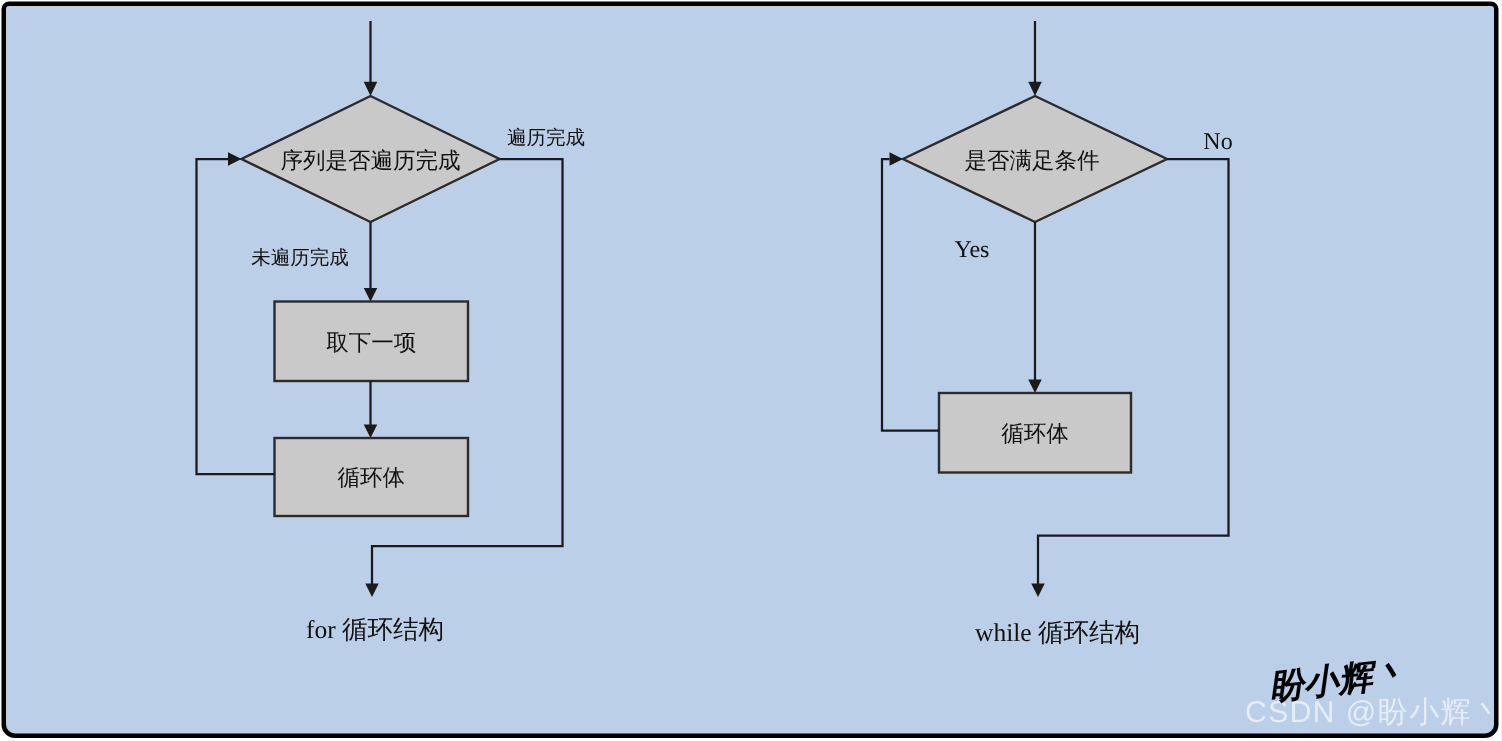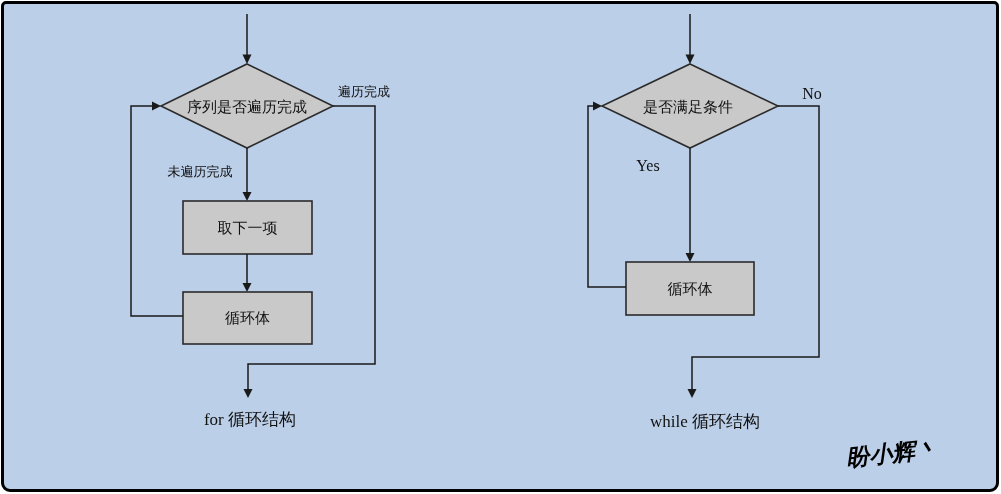--- a/index.html
+++ b/index.html
@@ -145,14 +145,15 @@
       <polyline class="edge" points="626,287 588,287 588,106 593,106"></polyline>
       <polygon class="head" points="593,101.5 593,110.5 602,106"></polygon>
 
       <polyline class="edge" points="778,106 819,106 819,357 692,357 692,390"></polyline>
       <polygon class="head" points="687.5,389 696.5,389 692,398"></polygon>
 
       <text class="caption" x="705" y="427" text-anchor="middle">while 循环结构</text>
     </g>
   </svg>
 
+  <div class="wm-csdn">CSDN @盼小辉丶</div>
   <div class="wm-sign">盼小辉丶</div>
 </div>
 
 </body></html>

